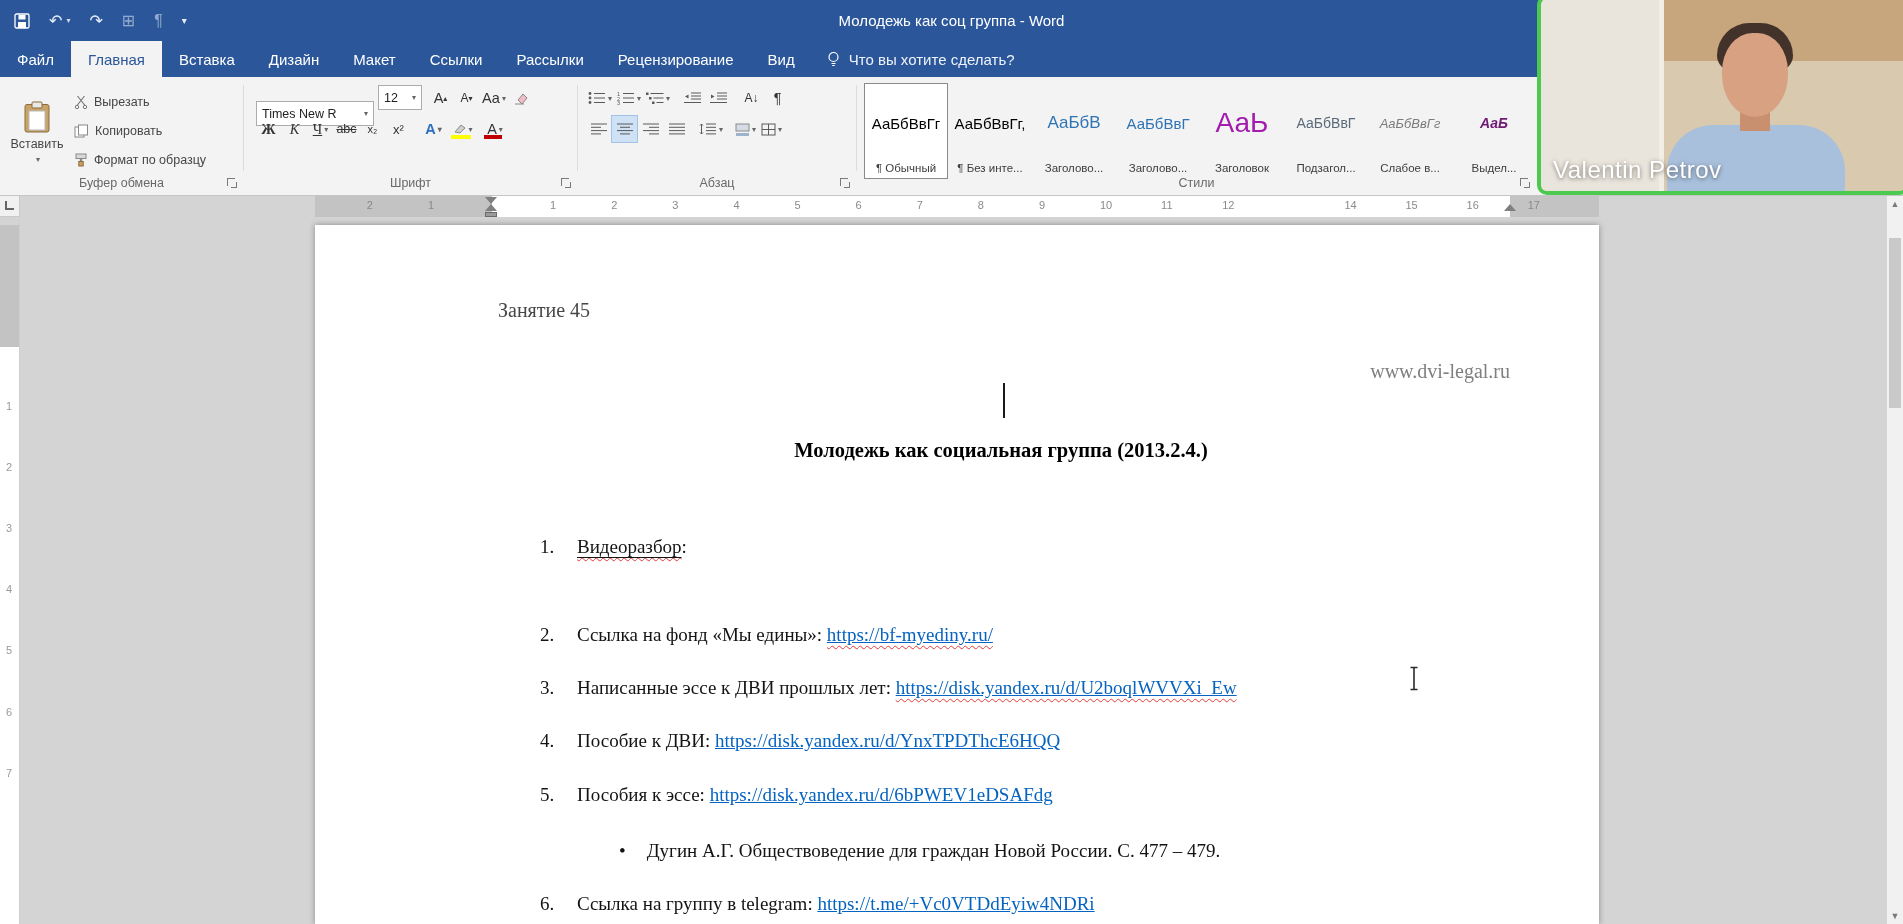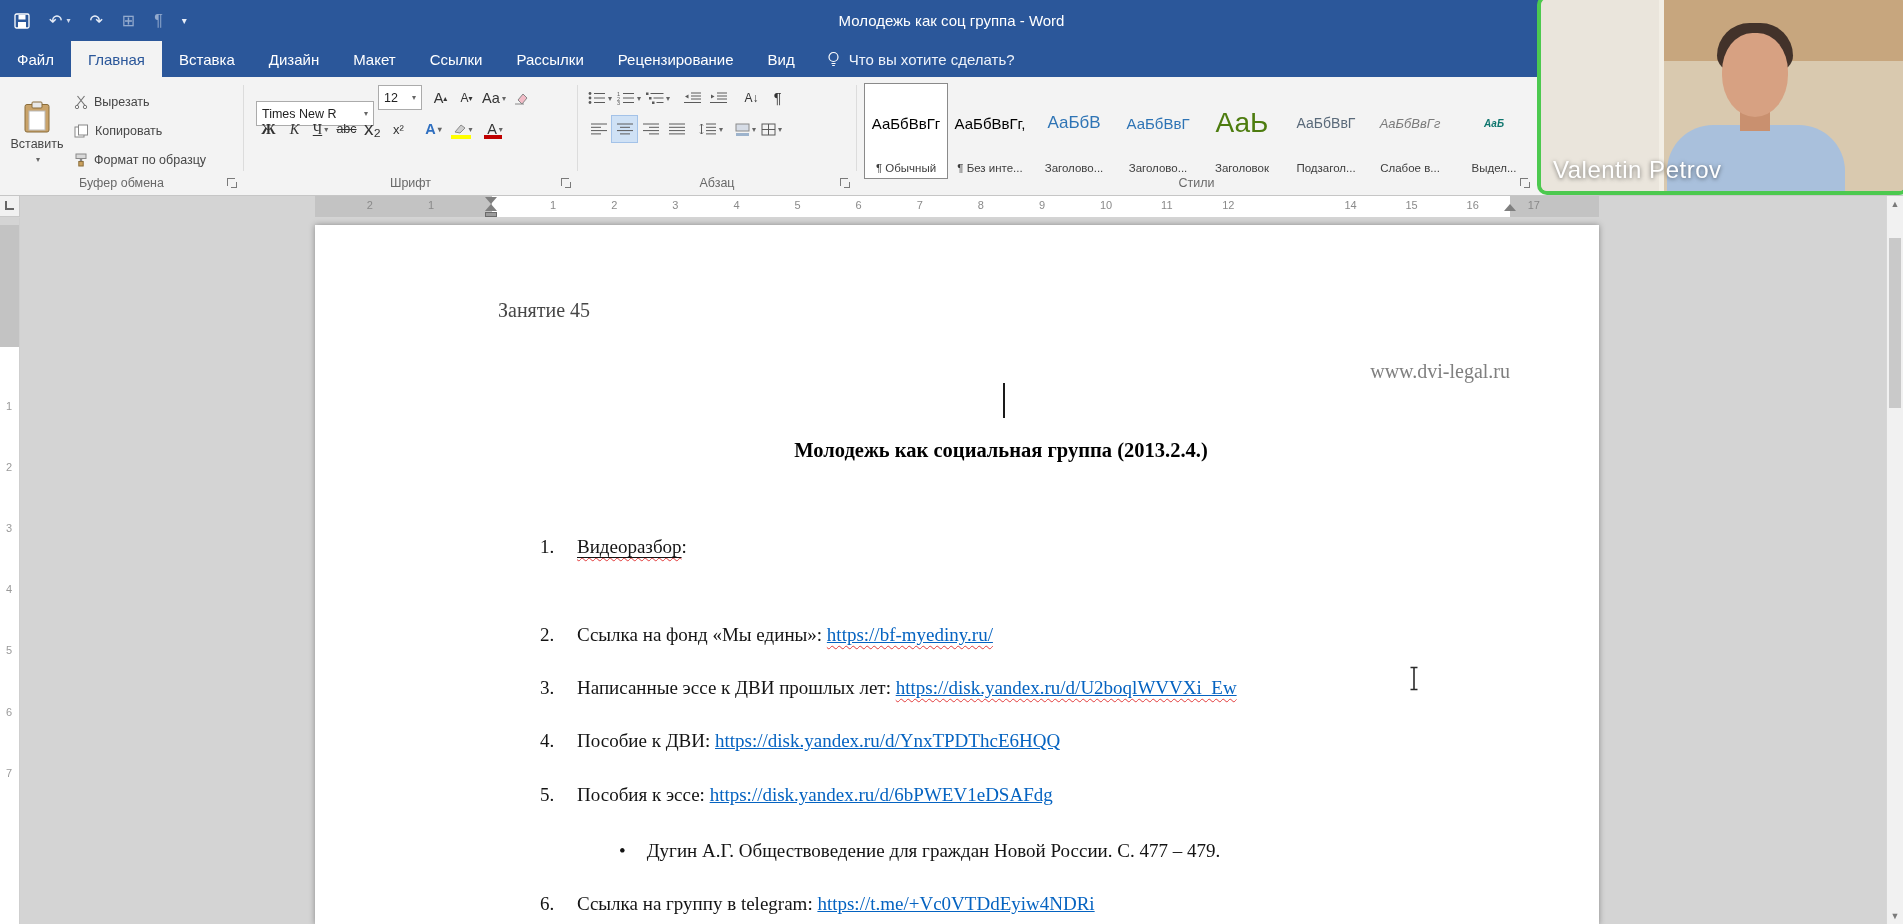--- a/index.html
+++ b/index.html
@@ -45,24 +45,24 @@
 
 
 .stylebox{position:absolute;top:7px;width:82px;height:94px;display:flex;flex-direction:column;align-items:center;justify-content:flex-end;padding-bottom:4px}
 .stylebox .prev{flex:1;display:flex;align-items:center;justify-content:center;width:100%;overflow:hidden;font-family:"Liberation Sans",sans-serif}
 .stylebox .nm{font-size:11.5px;color:#3d3d3d;white-space:nowrap;overflow:hidden;max-width:78px}
 .stylebox.sel{background:#fff;outline:1px solid #8a8a8a}
 .st-p0{font-size:15px;color:#000}
 .st-p1{font-size:15px;color:#000}
 .st-p2{font-size:17px;color:#2e74b5}
 .st-p3{font-size:15px;color:#2e74b5}
-.st-p4{font-size:28px;color:#4d7c0f;font-weight:300}
+.st-p4{font-size:28px;color:#a21caf;font-weight:300}
 .st-p5{font-size:14px;color:#5a6a7a}
 .st-p6{font-size:13px;color:#7b7b7b;font-style:italic}
-.st-p7{font-size:10px;color:#0f766e;font-style:italic;font-weight:600}
+.st-p7{font-size:14px;color:#701a75;font-style:italic;font-weight:600}
 
 
 .corner{position:absolute;left:0;top:196px;width:20px;height:21px;background:#f1f1f1;border-right:1px solid #c9c9c9;border-bottom:1px solid #c9c9c9;z-index:4}
 .corner .lsel{position:absolute;left:5px;top:5px;width:9px;height:9px;border-left:2px solid #666;border-bottom:2px solid #666}
 .ruler-h{position:absolute;left:315px;top:196px;width:1284px;height:21px;z-index:4;overflow:hidden;
  background:linear-gradient(90deg,#c3c3c3 0 177px,#ffffff 177px 1195px,#c3c3c3 1195px 100%)}
 .rh-nums span{position:absolute;top:3px;font-size:11px;color:#8a8a8a}
 .mk-first{position:absolute;left:170px;top:1px;width:0;height:0;border:6px solid transparent;border-top:7px solid #7f7f7f}
 .mk-hang{position:absolute;left:170px;bottom:6px;width:0;height:0;border:6px solid transparent;border-bottom:7px solid #7f7f7f}
 .mk-box{position:absolute;left:170px;bottom:0;width:12px;height:5px;background:#9b9b9b;border:1px solid #6a6a6a}
@@ -220,21 +220,21 @@
         </span>
       </div>
       <div class="rrow" style="left:12px;top:39px;gap:1px">
         <span class="rbtn serifb">Ж</span>
         <span class="rbtn serifi">К</span>
         <span class="rbtn">
             <span class="ulmark ds">Ч</span>
             <span class="dd">▾</span>
           </span>
         <span class="rbtn strk">abc</span>
-        <span class="rbtn" style="font-size:19px">х₂</span>
+        <span class="rbtn" style="font-size:11px">х₂</span>
         <span class="rbtn" style="font-size:13px">х²</span>
         <span style="width:8px"></span>
         <span class="rbtn fxA">
             <span>А</span>
             <span class="dd">▾</span>
           </span>
         <span class="rbtn" style="width:32px">
           <svg class="svgic" width="13" height="10">
               <path d="M2 8L8 1l4 3-5 5z" fill="#cfcfcf" stroke="#8a8a8a"></path>
             </svg>

